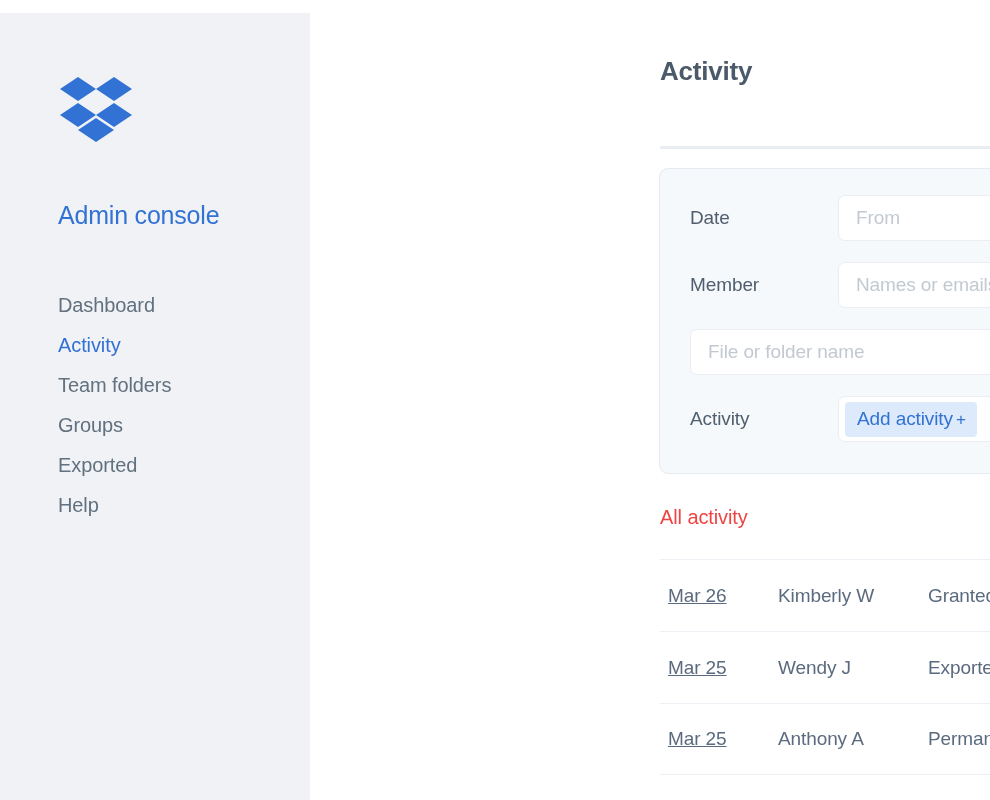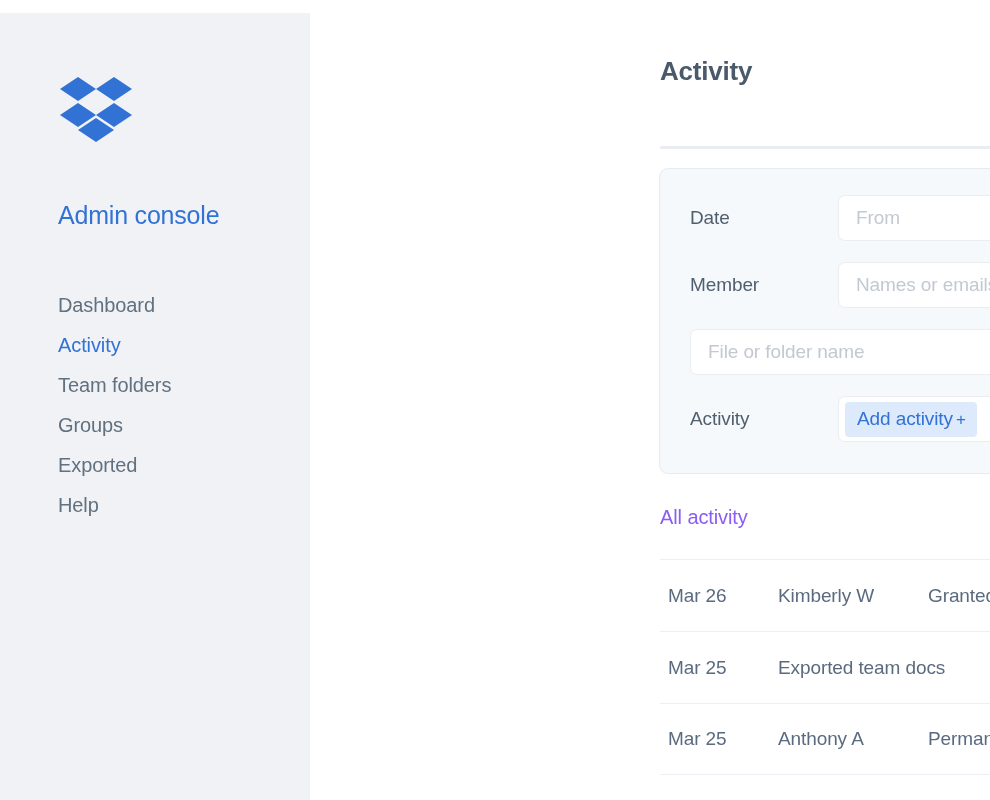--- a/index.html
+++ b/index.html
@@ -189,21 +189,21 @@
     top: 494px;
     width: 600px;
     height: 46px;
     display: flex;
     align-items: center;
     justify-content: space-between;
   }
 
   .list-title {
     font-size: 20px;
-    color: #8b5cf6;
+    color: #ef4444;
     letter-spacing: -0.1px;
   }
 
   .table {
     position: absolute;
     left: 350px;
     top: 559px;
     width: 600px;
   }
 
@@ -213,21 +213,21 @@
     height: 72px;
     border-top: 1px solid #eceff3;
     font-size: 19px;
     color: #5b6b7f;
     letter-spacing: -0.1px;
     padding-left: 8px;
     cursor: pointer;
   }
   .table-row.last { border-bottom: 1px solid #eceff3; }
 
-  .cell-date   { width: 110px; flex: 0 0 110px; }
+  .cell-date   { width: 110px; flex: 0 0 110px; text-decoration: underline; }
   .cell-member { width: 150px; flex: 0 0 150px; }
   .cell-action { width: 245px; flex: 0 0 245px; }
 </style>
 </head>
 <body>
 
 <div class="app">
 
   <aside class="sidebar">
 
@@ -302,20 +302,21 @@
 
       <div class="table-row">
         <div class="cell-date">Mar 26</div>
         <div class="cell-member">Kimberly W</div>
         <div class="cell-action">Granted user access</div>
 
       </div>
 
       <div class="table-row">
         <div class="cell-date">Mar 25</div>
+        <div class="cell-member">Wendy J</div>
         <div class="cell-action">Exported team docs</div>
 
       </div>
 
       <div class="table-row last">
         <div class="cell-date">Mar 25</div>
         <div class="cell-member">Anthony A</div>
         <div class="cell-action">Permanently deleted</div>
 
       </div>

